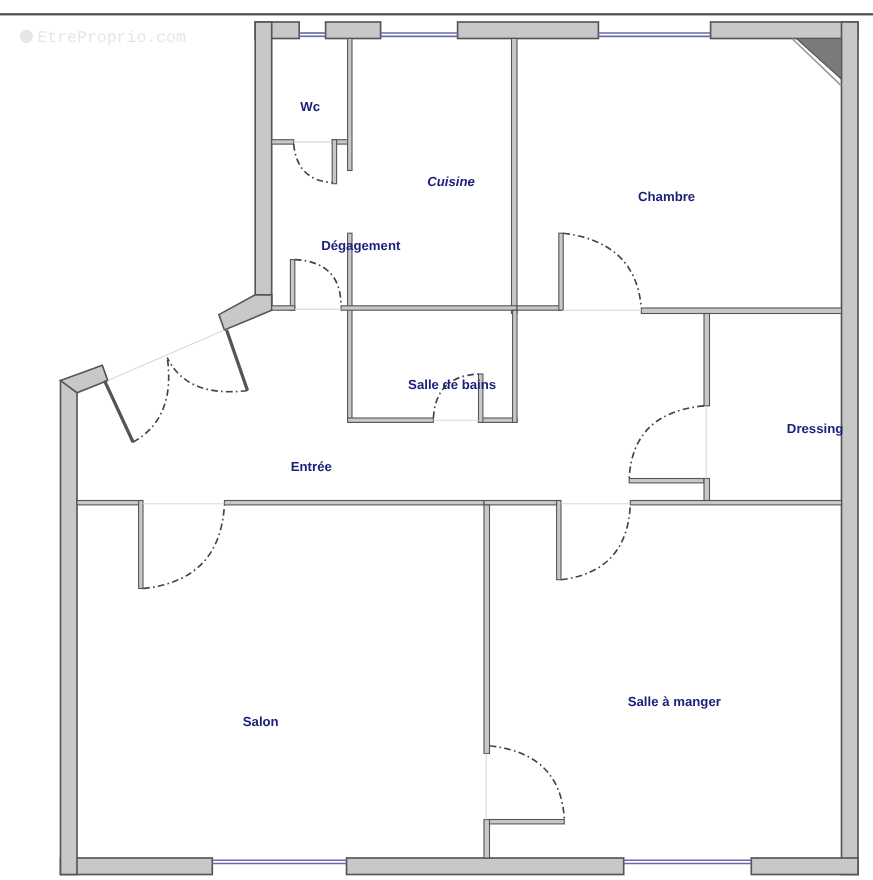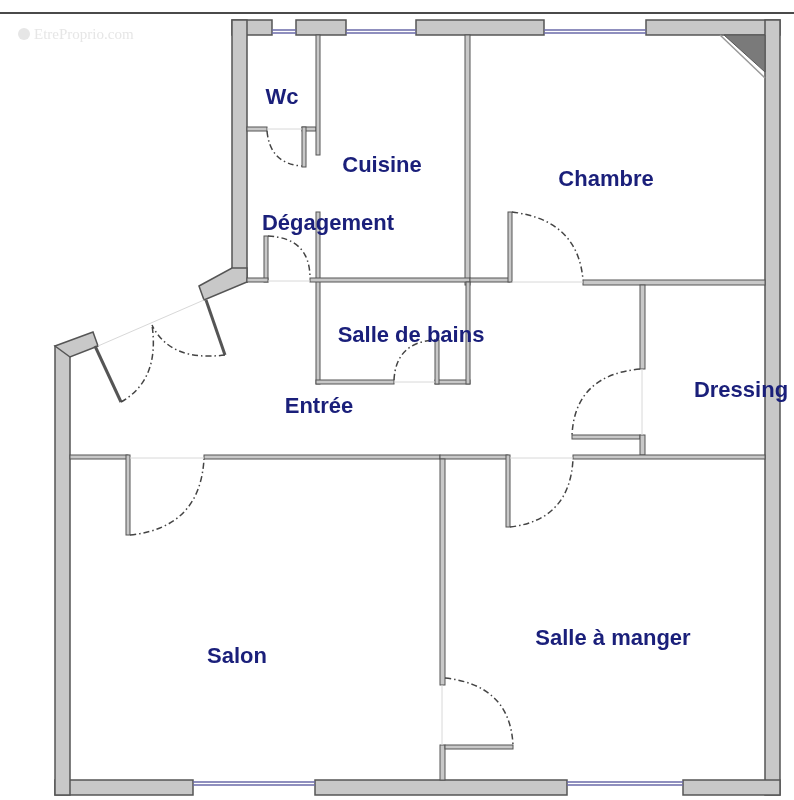--- a/index.html
+++ b/index.html
@@ -1,20 +1,20 @@
 <!DOCTYPE html>
 <html><head>
 <meta charset="utf-8">
 <style>
   html, body { margin: 0; padding: 0; background: #ffffff; }
   body { width: 794px; height: 800px; position: relative; overflow: hidden; font-family: "Liberation Sans", sans-serif; }
   .topline { position: absolute; left: 0; top: 12px; width: 794px; height: 2px; background: #4a4a4a; }
   svg.plan { position: absolute; left: 0; top: 0; }
-  .label { position: absolute; font-family: "Liberation Sans", sans-serif; font-weight: bold; font-size: 22px; color: #1a1f7a; white-space: nowrap; transform: translate(-50%, -50%); }
-  .watermark { position: absolute; left: 18px; top: 26px; font-size: 15px; color: #e6e6e6; font-family: Liberation Serif, serif; }
+  .label { position: absolute; font-family: "Liberation Sans", sans-serif; font-weight: bold; font-size: 12px; color: #1a1f7a; white-space: nowrap; transform: translate(-50%, -50%); }
+  .watermark { position: absolute; left: 18px; top: 26px; font-size: 15px; color: #e6e6e6; font-family: Liberation Mono, monospace; }
   .watermark .dot { display: inline-block; width: 12px; height: 12px; border-radius: 50%; background: #e6e6e6; margin-right: 4px; vertical-align: -1px; }
 </style>
 </head>
 <body>
 
 <div class="topline"></div>
 
 <div class="watermark">
   <span class="dot"></span><span>EtreProprio.com</span>
 </div>
@@ -121,20 +121,20 @@
     <line x1="512" y1="282" x2="583" y2="282"></line>
     <line x1="442" y1="685" x2="442" y2="745"></line>
     <line x1="642" y1="369" x2="642" y2="435"></line>
     <line x1="268" y1="281" x2="310" y2="281"></line>
     <line x1="394" y1="382" x2="435" y2="382"></line>
     <line x1="267" y1="129" x2="302" y2="129"></line>
   </g>
 </svg>
 
 <div class="label" style="left:282px; top:97px;">Wc</div>
-<div class="label" style="left:382px; top:165px;">Cuisine</div>
+<div class="label" style="left:410px; top:165px;font-style:italic;">Cuisine</div>
 <div class="label" style="left:606px; top:179px;">Chambre</div>
 <div class="label" style="left:328px; top:223px;text-align:right;">Dégagement</div>
-<div class="label" style="left:411px; top:335px;">Salle de bains</div>
-<div class="label" style="left:283px; top:406px;margin-left:36px;">Entrée</div>
+<div class="label" style="left:411px; top:350px;">Salle de bains</div>
+<div class="label" style="left:283px; top:424px;">Entrée</div>
 <div class="label" style="left:741px; top:390px;">Dressing</div>
 <div class="label" style="left:237px; top:656px;text-align:right;">Salon</div>
 <div class="label" style="left:613px; top:638px;">Salle à manger</div>
 
 </body></html>

